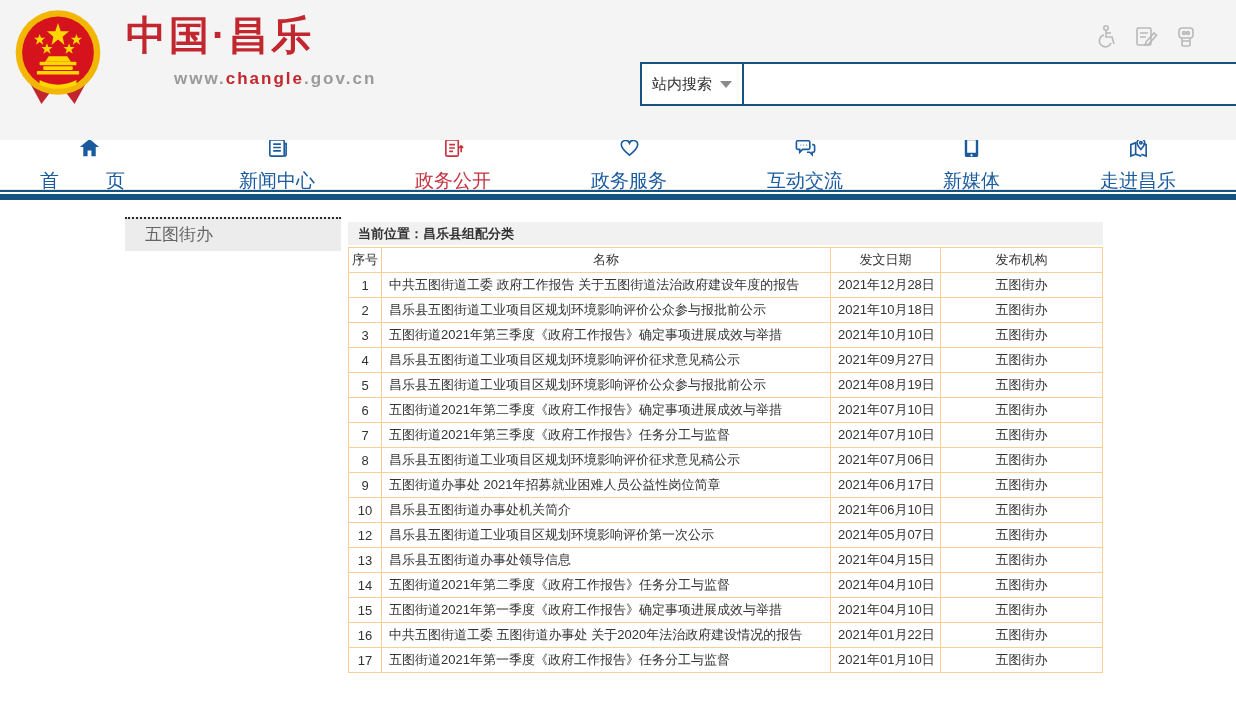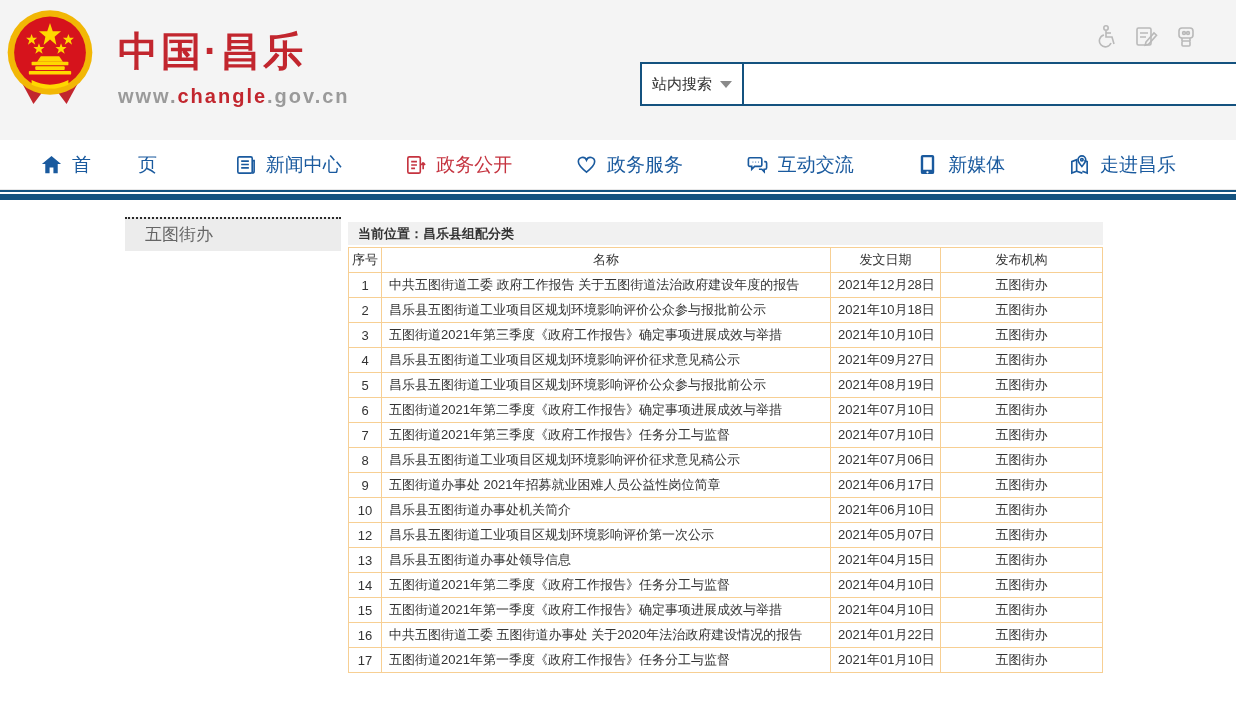--- a/index.html
+++ b/index.html
@@ -1,46 +1,46 @@
 <!DOCTYPE html>
 <html><head>
 <meta charset="utf-8">
 <style>
   * { margin:0; padding:0; box-sizing:border-box; }
   html,body { width:1236px; height:707px; overflow:hidden; background:#fff;
               font-family:"Liberation Sans","DejaVu Sans",sans-serif; }
 
   
   .header { position:relative; width:1236px; height:140px; background:#f4f4f4; }
-  .logo-wrap { position:absolute; left:4px; top:8px; display:flex; align-items:flex-end; }
+  .logo-wrap { position:absolute; left:12px; top:8px; display:flex; align-items:flex-start; }
   .emblem { width:92px; height:100px; }
   .logo-text { margin-left:22px; }
   .site-title { font-size:40px; font-weight:bold; color:#c2262e; letter-spacing:3px; }
-  .site-url { margin-top:6px; font-size:20px; font-weight:bold; letter-spacing:2px; color:#9a9a9a; }
+  .site-url { margin-top:6px; font-size:17px; font-weight:bold; letter-spacing:2px; color:#9a9a9a;margin-left:48px; }
   .site-url .hl { color:#c2262e; }
 
   .quick-icons { position:absolute; right:38px; top:24px; display:flex; gap:16px; }
   .quick-icons svg { width:24px; height:24px; stroke:#b9b9b9; fill:none; stroke-width:1.6; }
 
   .search-bar { position:absolute; left:640px; top:62px; width:677px; height:44px;
                 background:#fff; border:2px solid #14527f; display:flex; align-items:stretch; }
   .search-scope { width:102px; border-right:2px solid #14527f; display:flex; align-items:center;
                   justify-content:center; gap:8px; font-size:15px; color:#333; cursor:pointer; }
   .caret { width:0; height:0; border-left:6px solid transparent; border-right:6px solid transparent;
            border-top:7px solid #8a8a8a; }
   .search-input { flex:1; border:none; outline:none; font-size:15px; padding:0 10px; background:#fff; }
   .search-btn { width:46px; border:none; background:#fff; display:flex; align-items:center;
                 justify-content:center; cursor:pointer; }
   .search-btn svg { width:24px; height:24px; stroke:#14527f; stroke-width:3; fill:none; }
 
   
   .nav { width:1236px; height:50px; background:#fff; display:flex; align-items:center;
          justify-content:space-between; padding:0 60px 0 40px; border-bottom:1px solid #e7e7e7; }
   .nav-item { display:flex; align-items:center; gap:9px; font-size:19px; color:#1a5a9e;
-              text-decoration:none; cursor:pointer; white-space:nowrap; }
+              text-decoration:none; cursor:pointer; white-space:nowrap;flex-direction:column; }
   .nav-item svg { width:23px; height:23px; stroke:#1a5a9e; fill:none; stroke-width:1.7; }
   .nav-item.filled svg { fill:#1a5a9e; stroke:none; }
   .nav-item.active { color:#c5333f; }
   .nav-item.active svg { stroke:#c5333f; }
   .home-label { letter-spacing:14px; }
 
   .rule-thin { height:2px; background:#14527f; }
   .rule-gap  { height:2px; background:#fff; }
   .rule-bar  { height:6px; background:#14527f; }
 

